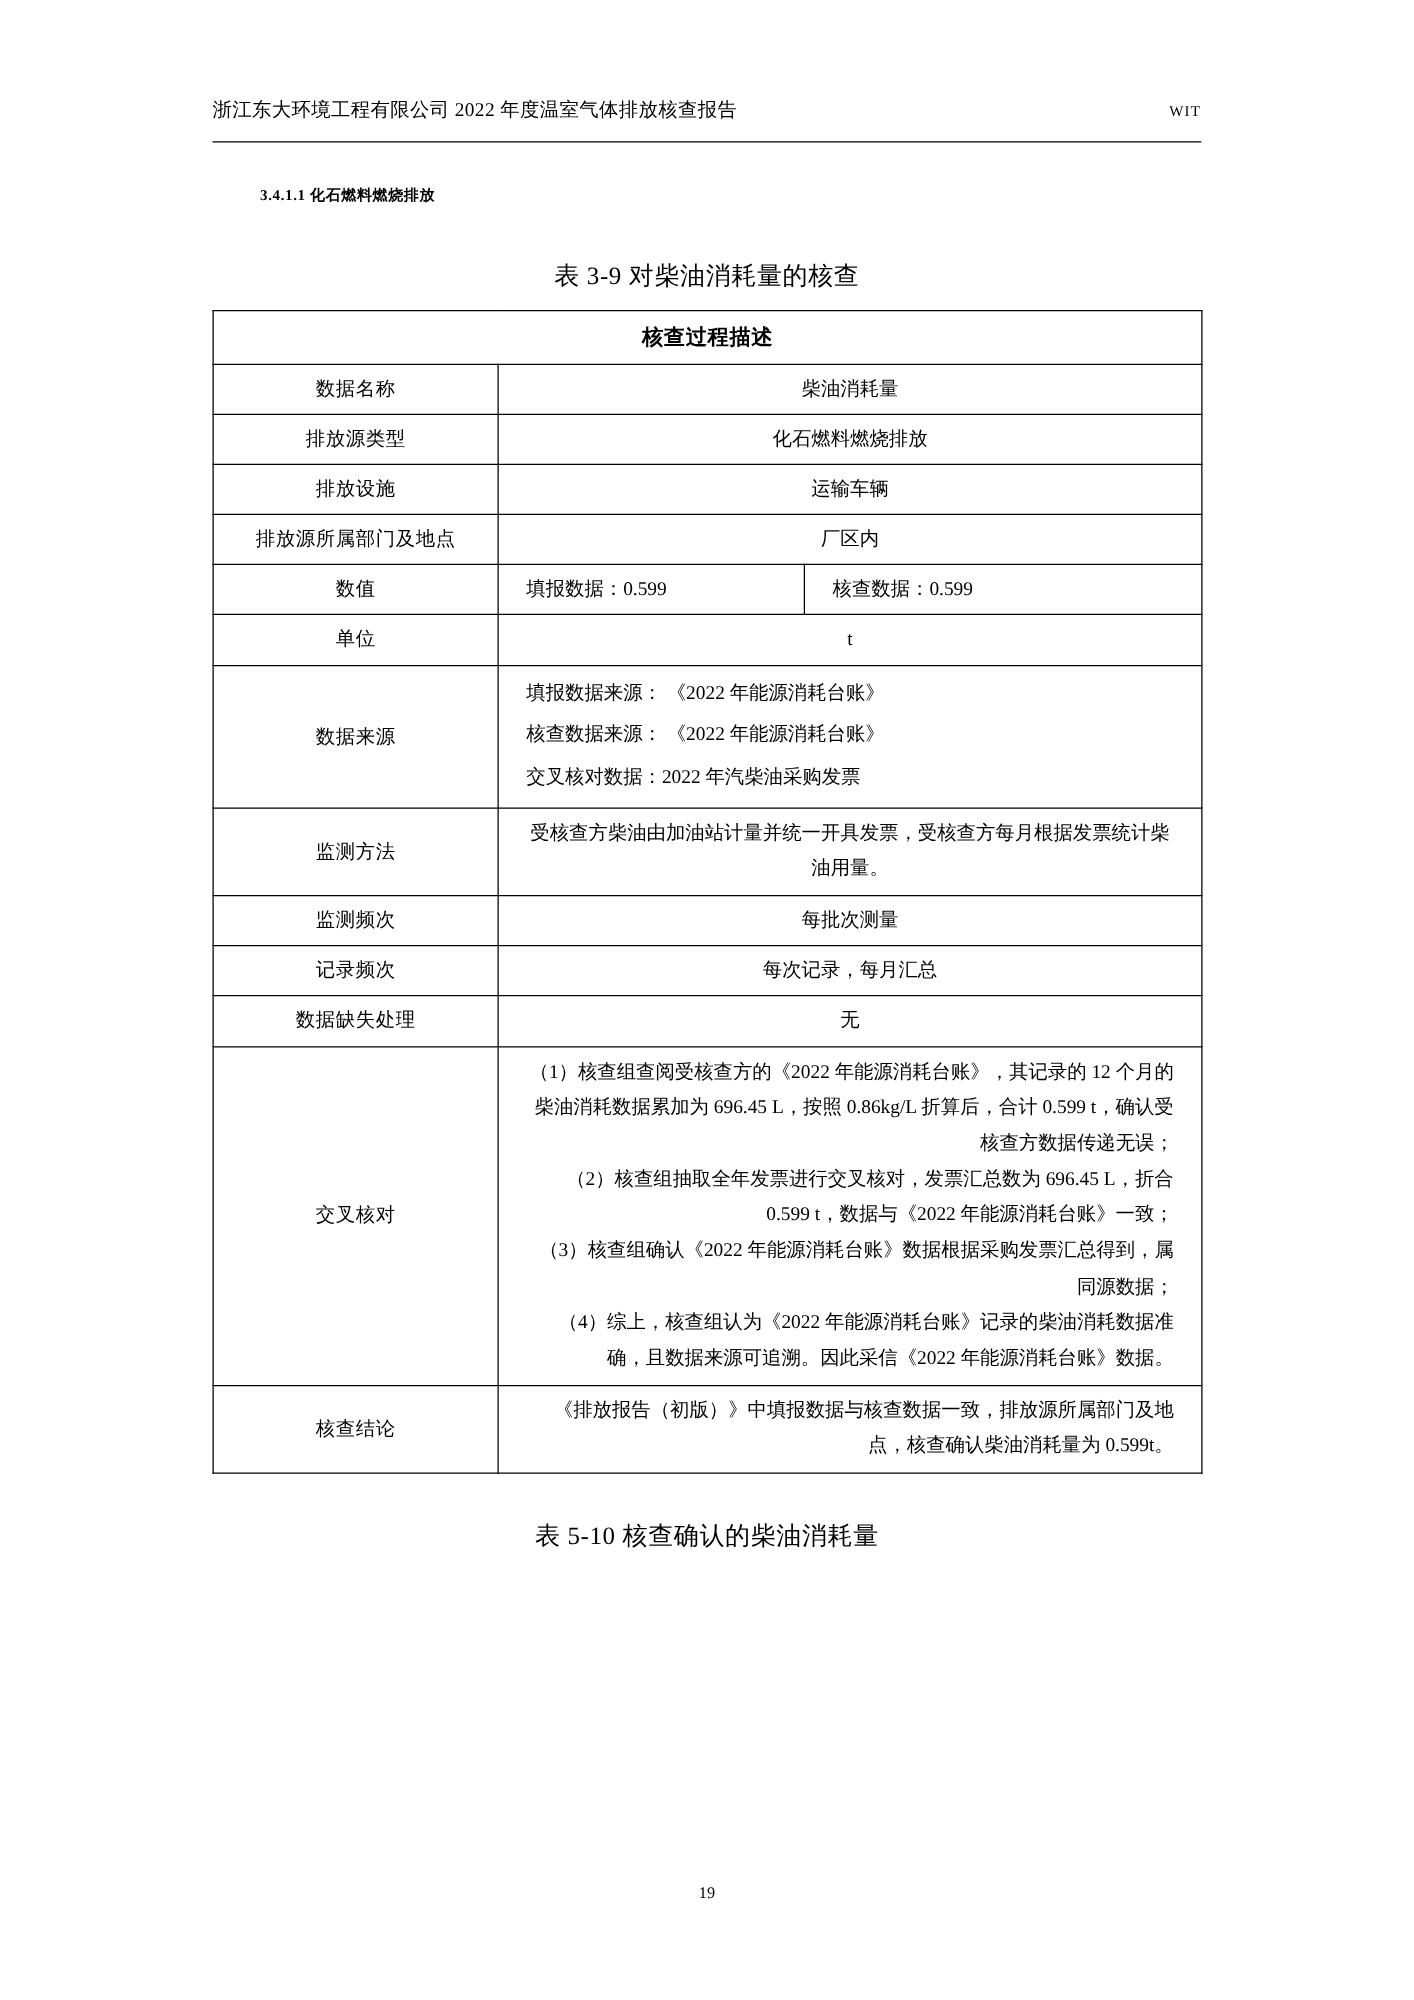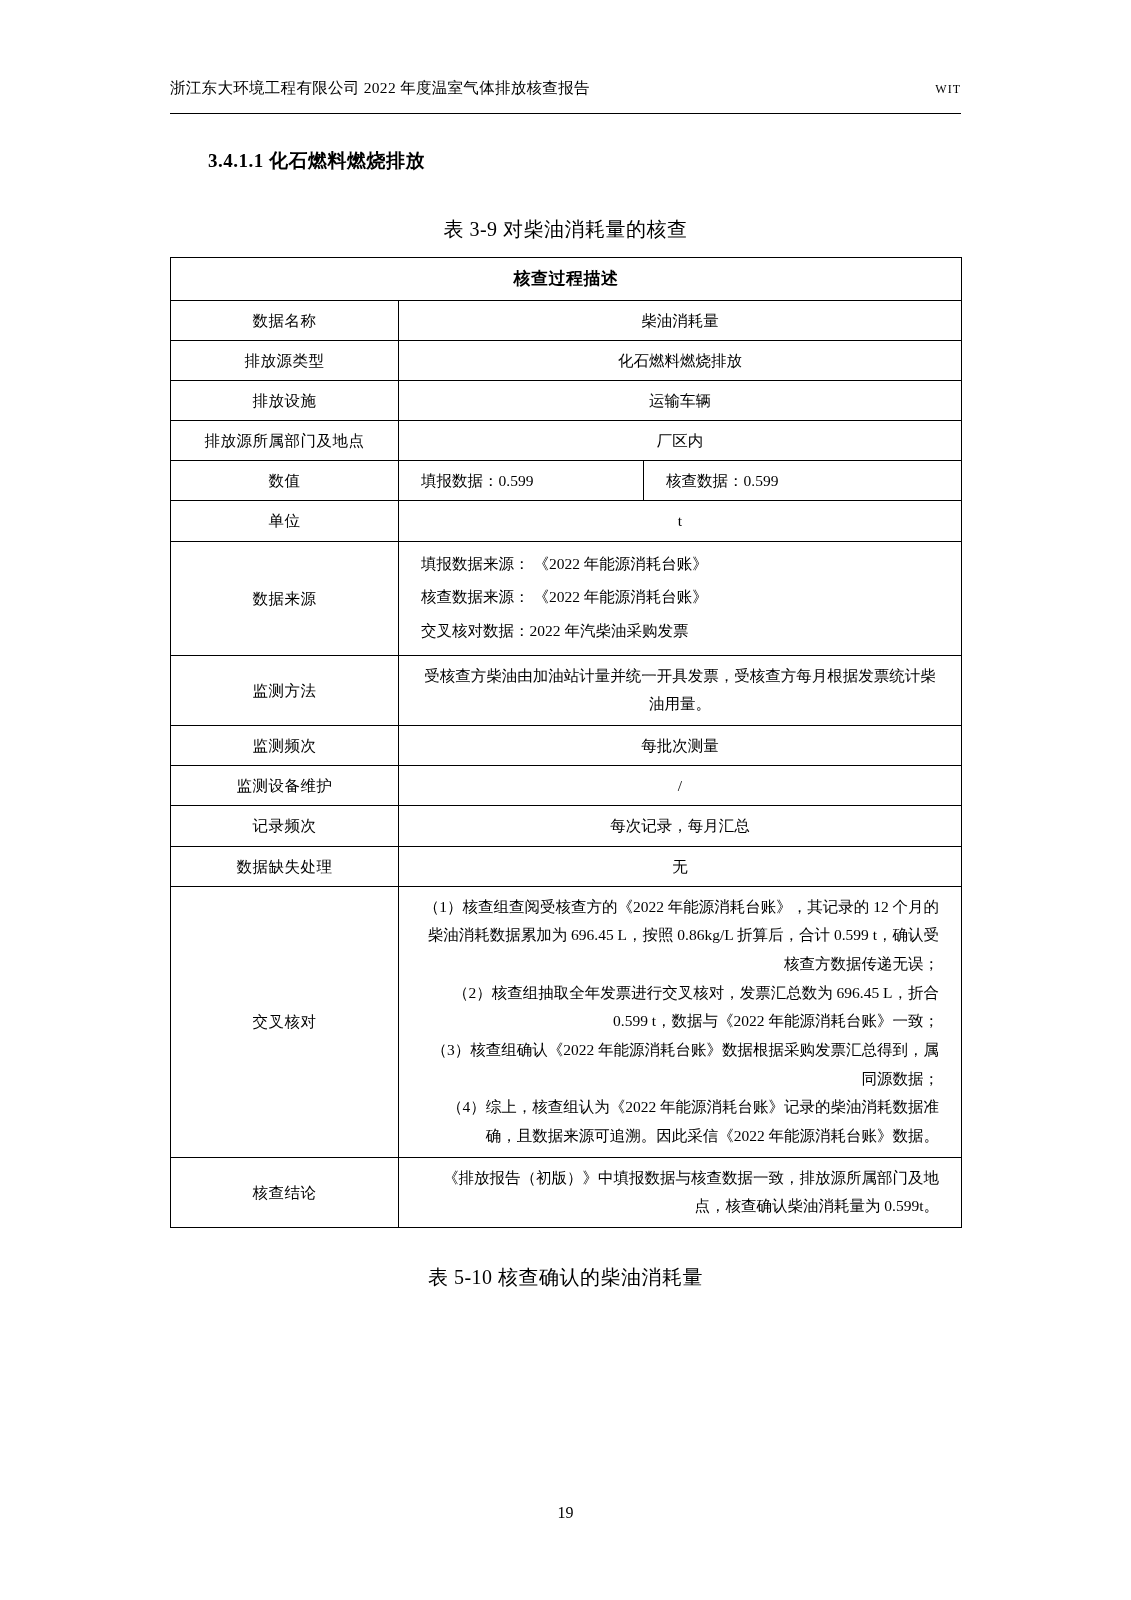--- a/index.html
+++ b/index.html
@@ -51,21 +51,21 @@
     border-bottom: 1.6px solid #000;
   }
   
   .content {
     position: absolute;
     top: 140px;
     left: 170px;
     width: 791px;
   }
   .heading-1 {
-    font-size: 19px;
+    font-size: 12px;
     font-weight: bold;
     margin: 0 0 0 38px;
     padding-top: 8px;
     letter-spacing: 0.5px;
   }
   .heading-2 {
     font-size: 18px;
     font-weight: bold;
     margin: 40px 0 0 38px;
     letter-spacing: 0.5px;
@@ -136,21 +136,21 @@
   }
   .label-mid {
     text-align: center;
   }
   .footer-num {
     position: absolute;
     bottom: 78px;
     left: 0;
     width: 1131px;
     text-align: center;
-    font-size: 16px;
+    font-size: 13px;
   }
 </style>
 </head>
 <body>
 
 <div class="page">
 
   <div class="header">
     <div class="header-left">浙江东大环境工程有限公司 2022 年度温室气体排放核查报告</div>
     <div class="header-right">WIT</div>
@@ -209,24 +209,20 @@
         </tr>
         <tr>
           <td class="label">监测方法</td>
           <td class="method" colspan="2">受核查方柴油由加油站计量并统一开具发票，受核查方每月根据发票统计柴油用量。</td>
         </tr>
         <tr>
           <td class="label">监测频次</td>
           <td class="value-center" colspan="2">每批次测量</td>
         </tr>
         <tr>
-          <td class="label">监测设备维护</td>
-          <td class="value-center" colspan="2">/</td>
-        </tr>
-        <tr>
           <td class="label">记录频次</td>
           <td class="value-center" colspan="2">每次记录，每月汇总</td>
         </tr>
         <tr>
           <td class="label">数据缺失处理</td>
           <td class="value-center" colspan="2">无</td>
         </tr>
         <tr>
           <td class="label label-mid">交叉核对</td>
           <td class="para" colspan="2">

